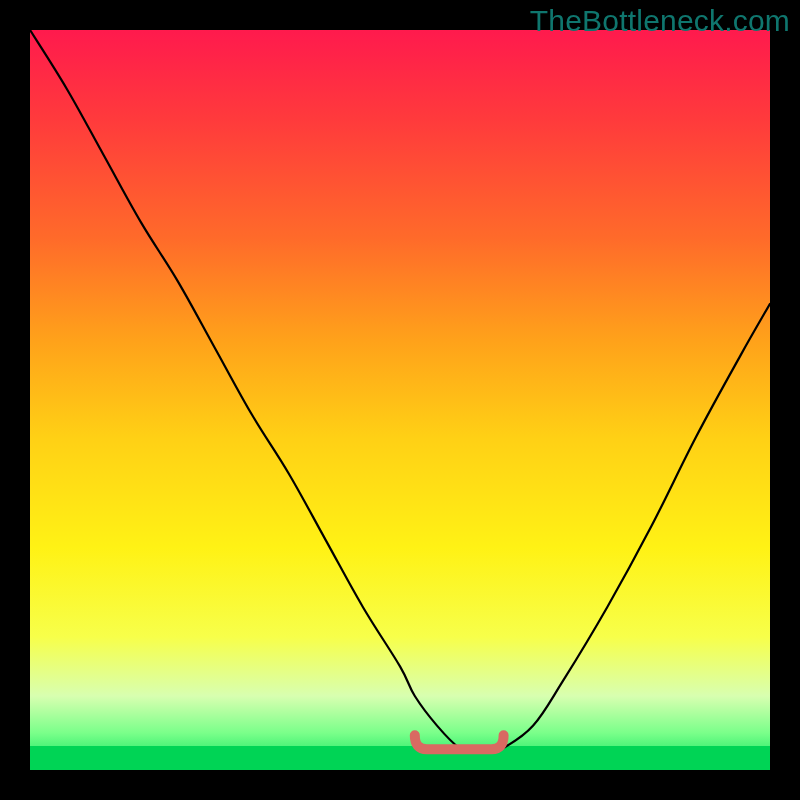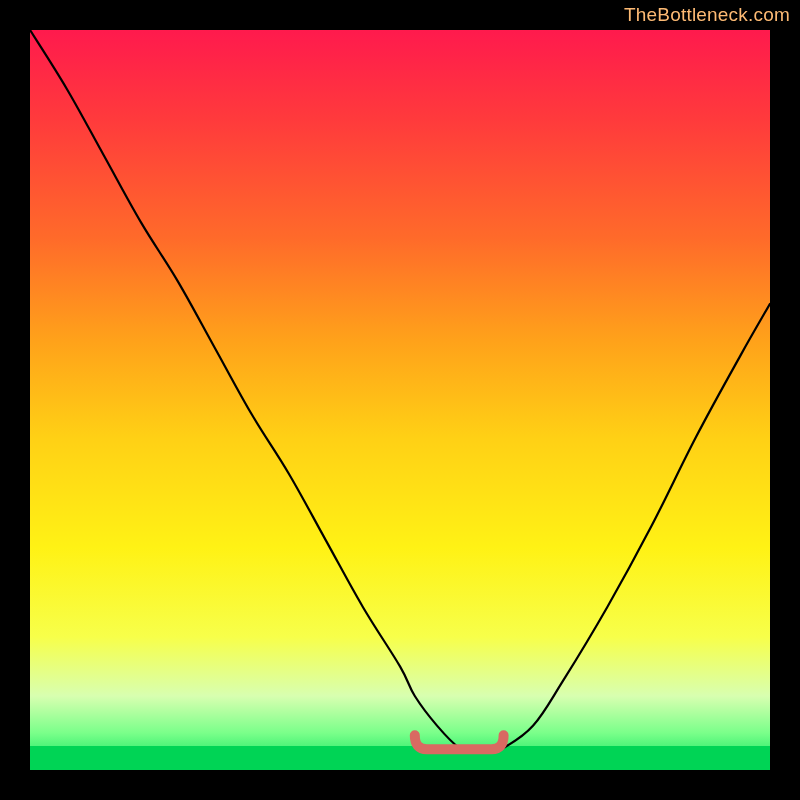--- a/index.html
+++ b/index.html
@@ -14,22 +14,22 @@
   .frame {
     position: relative;
     width: 800px;
     height: 800px;
     background: #000;
   }
   .watermark {
     position: absolute;
     top: 4px;
     right: 10px;
-    color: #fdba74;
-    font-size: 19px;
+    color: #0f766e;
+    font-size: 30px;
     font-weight: 500;
     letter-spacing: 0.2px;
     z-index: 30;
   }
   .plot-area {
     position: absolute;
     left: 30px;
     top: 30px;
     width: 740px;
     height: 740px;

